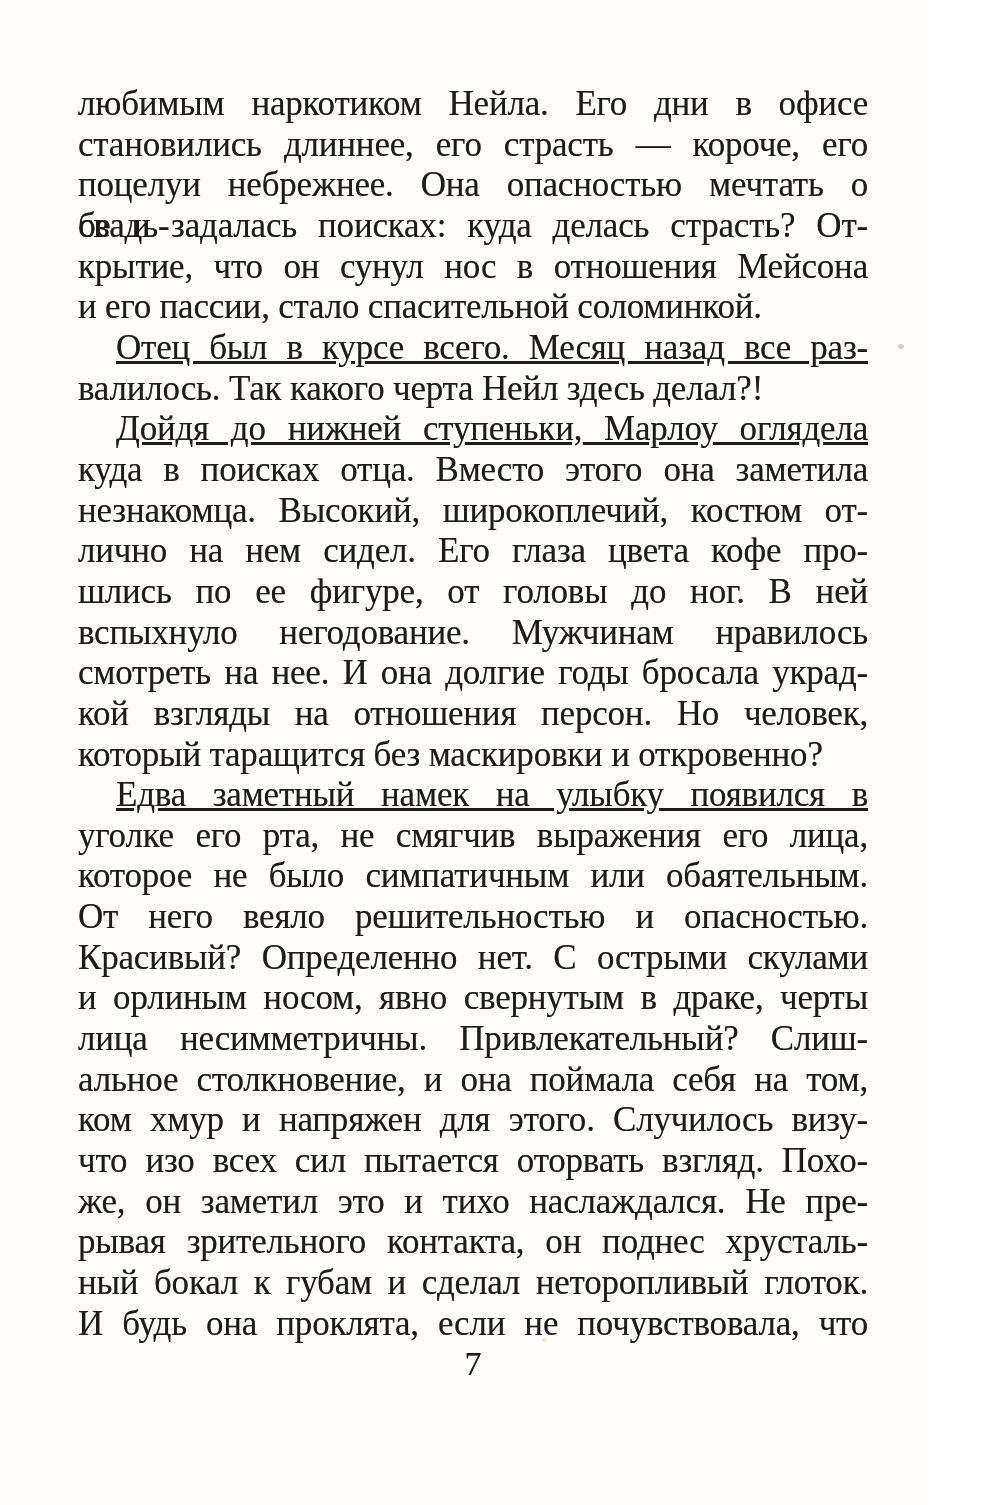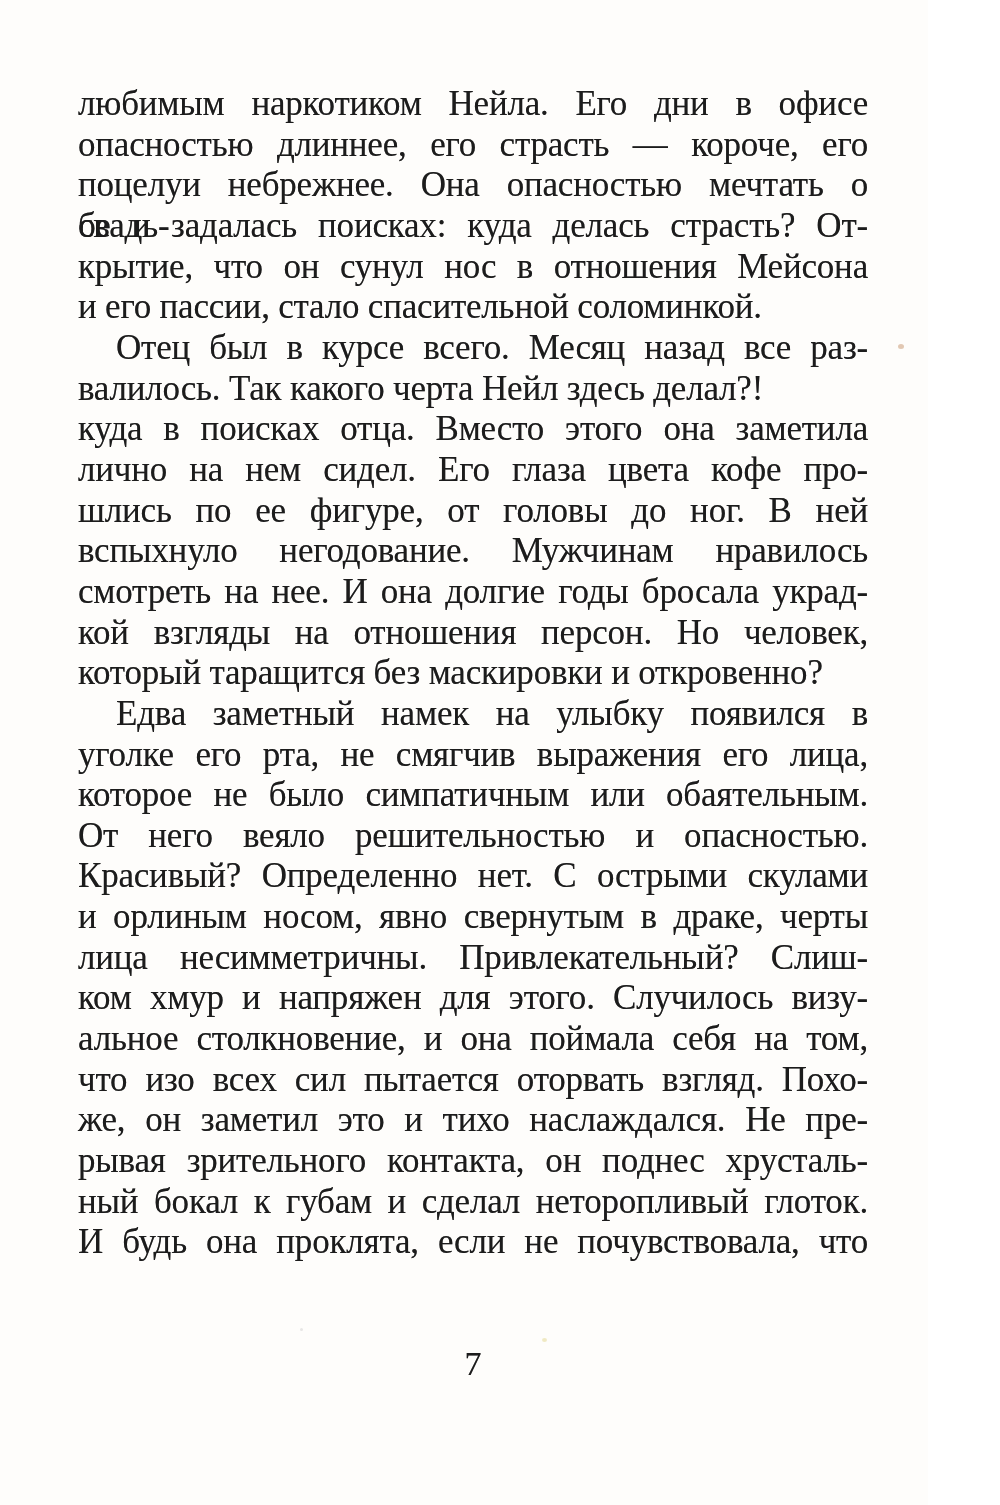--- a/index.html
+++ b/index.html
@@ -24,21 +24,21 @@
     font-size:35px;
     line-height:40.66px;
     height:40.66px;
     overflow:visible;
     color:var(--ink);
     text-align:justify;
     text-align-last:justify;
     text-shadow:0 0 0.6px rgba(25,25,25,0.55);
     letter-spacing:-0.2px;
   }
-  .line.indent { text-indent:38px; }
+  .line.indent { text-indent:38px;text-decoration:underline; }
   .line.para-end { text-align-last:left; }
   .page-number {
     position:absolute;
     top:1344px; left:78px; width:790px;
     font-size:34px; line-height:40px;
     text-align:center;
     color:var(--ink);
     text-shadow:0 0 0.6px rgba(25,25,25,0.5);
   }
   .speck { position:absolute; border-radius:50%; }
@@ -51,43 +51,45 @@
   .edge-mark { position:absolute; background:rgba(150,150,150,0.22); }
   .edge-mark.e1 { left:936px; top:360px; width:2px; height:14px; }
   .edge-mark.e2 { left:936px; top:1224px; width:2px; height:12px; }
 </style>
 </head>
 <body>
 
 <div class="sheet">
   <div class="text-block">
       <div class="line">любимым наркотиком Нейла. Его дни в офисе</div>
-      <div class="line">опасностью длиннее, его страсть — короче, его</div>
+      <div class="line">становились длиннее, его страсть — короче, его</div>
       <div class="line">поцелуи небрежнее. Она опасностью мечтать о свадь-</div>
       <div class="line">бе и задалась поисках: куда делась страсть? От-</div>
       <div class="line">крытие, что он сунул нос в отношения Мейсона</div>
       <div class="line para-end">и его пассии, стало спасительной соломинкой.</div>
       <div class="line indent">Отец был в курсе всего. Месяц назад все раз-</div>
       <div class="line para-end">валилось. Так какого черта Нейл здесь делал?!</div>
+      <div class="line indent">Дойдя до нижней ступеньки, Марлоу оглядела</div>
       <div class="line">куда в поисках отца. Вместо этого она заметила</div>
+      <div class="line">незнакомца. Высокий, широкоплечий, костюм от-</div>
       <div class="line">лично на нем сидел. Его глаза цвета кофе про-</div>
       <div class="line">шлись по ее фигуре, от головы до ног. В ней</div>
       <div class="line">вспыхнуло негодование. Мужчинам нравилось</div>
       <div class="line">смотреть на нее. И она долгие годы бросала украд-</div>
       <div class="line">кой взгляды на отношения персон. Но человек,</div>
       <div class="line para-end">который таращится без маскировки и откровенно?</div>
       <div class="line indent">Едва заметный намек на улыбку появился в</div>
       <div class="line">уголке его рта, не смягчив выражения его лица,</div>
       <div class="line">которое не было симпатичным или обаятельным.</div>
       <div class="line">От него веяло решительностью и опасностью.</div>
       <div class="line">Красивый? Определенно нет. С острыми скулами</div>
       <div class="line">и орлиным носом, явно свернутым в драке, черты</div>
       <div class="line">лица несимметричны. Привлекательный? Слиш-</div>
+      <div class="line">альное столкновение, и она поймала себя на том,</div>
       <div class="line">ком хмур и напряжен для этого. Случилось визу-</div>
-      <div class="line">альное столкновение, и она поймала себя на том,</div>
       <div class="line">что изо всех сил пытается оторвать взгляд. Похо-</div>
       <div class="line">же, он заметил это и тихо наслаждался. Не пре-</div>
       <div class="line">рывая зрительного контакта, он поднес хрусталь-</div>
       <div class="line">ный бокал к губам и сделал неторопливый глоток.</div>
       <div class="line">И будь она проклята, если не почувствовала, что</div>
     </div>
 
   <div class="page-number">7</div>
 
   <span class="speck s1"></span>

